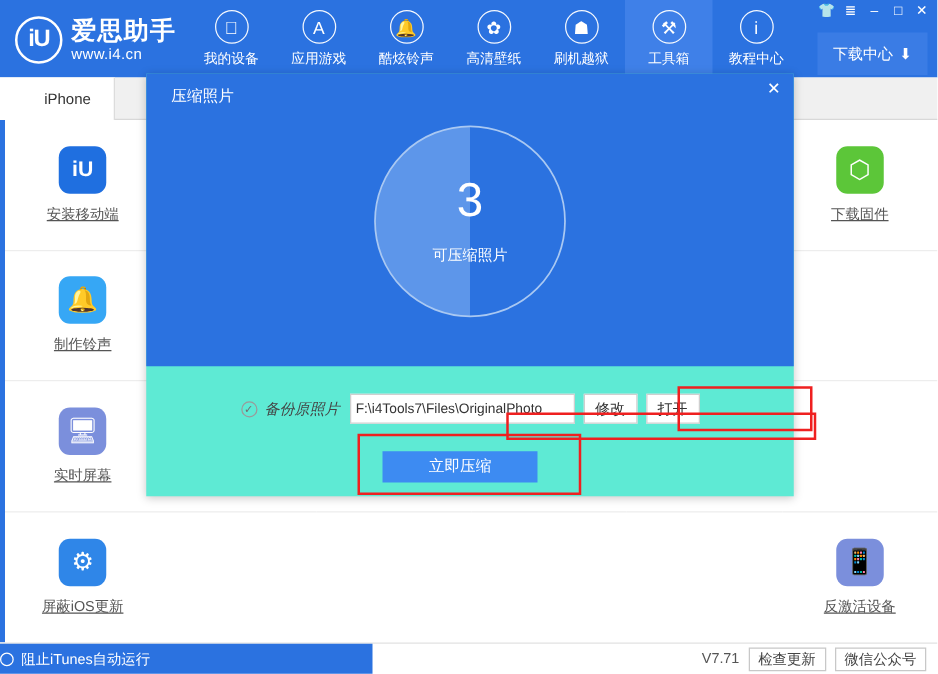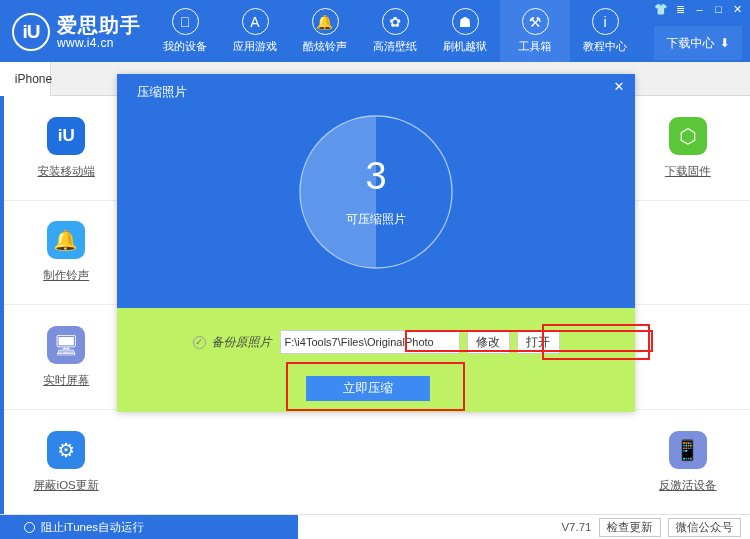--- a/index.html
+++ b/index.html
@@ -82,21 +82,21 @@
 
   
   .tabbar {
     position: absolute; left: 0; top: 62px;
     width: 750px; height: 34px;
     background: #f0f0f0;
     border-bottom: 1px solid #d8d8d8;
   }
   .tab {
     position: absolute; left: 0; top: 0;
-    width: 51px; height: 34px;
+    width: 92px; height: 34px;
     background: #ffffff;
     border-right: 1px solid #dcdcdc;
     display: flex; align-items: center; justify-content: center;
     font-size: 12px; color: #333333; cursor: pointer; padding-left: 17px;
   }
 
   
   .side-rail {
     position: absolute; left: 0; top: 96px;
     width: 4px; height: 418px;
@@ -124,23 +124,23 @@
     color: #ffffff; font-size: 20px; line-height: 1;
   }
   .tool-lb {
     margin-top: 9px; font-size: 11.5px; color: #555555;
     white-space: nowrap;
     text-decoration: underline;
   }
 
   
   .modal {
-    position: absolute; left: 117px; top: 74px;
+    position: absolute; left: 117px; top: 59px;
     width: 518px; height: 338px;
-    background: #bef264;
+    background: #5eead4;
     box-shadow: 0 1px 7px rgba(0,0,0,0.22);
   }
   .modal-blue {
     position: absolute; left: 0; top: 0;
     width: 518px; height: 234px;
     background: #2b72e0;
   }
   .modal-title {
     position: absolute; left: 20px; top: 10px;
     color: #ffffff; font-size: 12.5px;
@@ -231,21 +231,21 @@
   .statusbar {
     position: absolute; left: 0; bottom: 0;
     width: 750px; height: 25px;
     background: #ffffff;
     border-top: 1px solid #e2e2e2;
     display: flex; align-items: center;
   }
   .sb-left {
     width: 298px; height: 25px;
     background: #2b72e0;
-    display: flex; align-items: center; padding-left: 24px;
+    display: flex; align-items: center; padding-left: 0;
   }
   .sb-radio {
     width: 11px; height: 11px; border-radius: 50%;
     border: 1.3px solid #ffffff; margin-right: 6px;
     cursor: pointer;
   }
   .sb-text { color: #ffffff; font-size: 11.5px; }
   .sb-right {
     flex: 1; display: flex; align-items: center;
     justify-content: flex-end; gap: 7px; padding-right: 9px;

